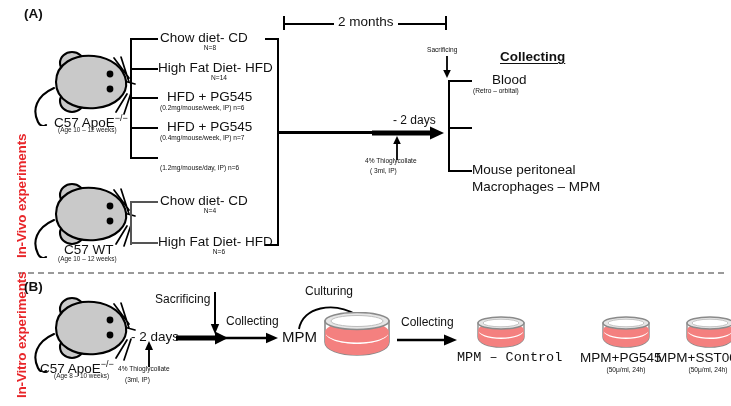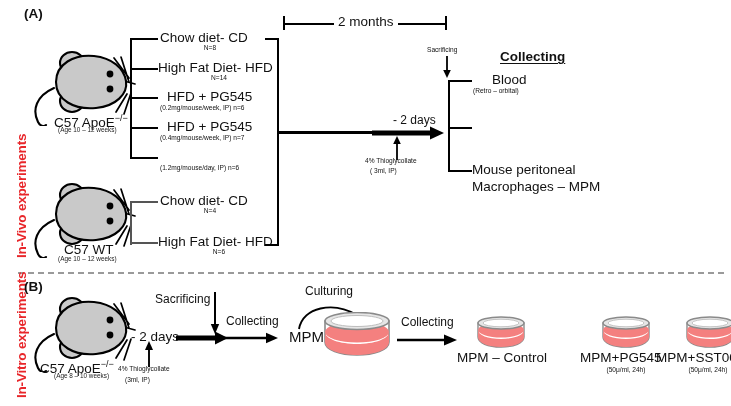--- a/index.html
+++ b/index.html
@@ -236,21 +236,21 @@
   </div>
 
   <div class="abs txt t-mid" style="left:226px;top:315px;">Collecting</div>
   <div class="abs arrow" style="left:222px;top:331px;">
     <svg width="56" height="14" viewBox="0 0 56 14">
       <line x1="0" y1="7" x2="46" y2="7" stroke="#000" stroke-width="2.4"></line>
       <polygon points="56,7 44,1.8 44,12.2" fill="#000"></polygon>
     </svg>
   </div>
 
-  <div class="abs txt t-main" style="left:282px;top:329px;font-size:15px;margin-left:7px;">MPM</div>
+  <div class="abs txt t-main" style="left:282px;top:329px;font-size:15px;">MPM</div>
 
   <div class="abs txt t-mid" style="left:305px;top:285px;">Culturing</div>
   <div class="abs arrow" style="left:297px;top:299px;">
     <svg width="70" height="32" viewBox="0 0 70 32">
       <path d="M2 30 C6 8 36 2 60 16" fill="none" stroke="#000" stroke-width="1.9"></path>
       <polygon points="66,21 54,13 60,22" fill="#000"></polygon>
     </svg>
   </div>
 
   <div class="abs dish" style="left:322px;top:312px;">
@@ -273,21 +273,21 @@
 
   <div class="abs dish" style="left:475px;top:316px;">
     <svg width="52" height="32" viewBox="0 0 52 32">
       <path d="M3 7 L3 21 C3 27 13 31 26 31 C39 31 49 27 49 21 L49 7 Z" fill="#ffffff" stroke="#8a8a8a" stroke-width="1.4"></path>
       <path d="M3 14 L3 21 C3 27 13 31 26 31 C39 31 49 27 49 21 L49 14 C49 19 39 23 26 23 C13 23 3 19 3 14 Z" fill="#f4807f" stroke="none"></path>
       <ellipse cx="26" cy="14" rx="23" ry="7.5" fill="#f4807f" stroke="none"></ellipse>
       <ellipse cx="26" cy="7" rx="23" ry="6" fill="#e6e6e6" stroke="#8a8a8a" stroke-width="1.4"></ellipse>
       <ellipse cx="26" cy="7" rx="18" ry="3.8" fill="#ffffff" stroke="#bdbdbd" stroke-width="0.9"></ellipse>
     </svg>
   </div>
-  <div class="abs txt t-main" style="left:457px;top:351px;">MPM – Control</div>
+  <div class="abs txt t-main" style="left:457px;top:351px;font-family:Liberation Mono, monospace;">MPM – Control</div>
 
   <div class="abs dish" style="left:600px;top:316px;">
     <svg width="52" height="32" viewBox="0 0 52 32">
       <path d="M3 7 L3 21 C3 27 13 31 26 31 C39 31 49 27 49 21 L49 7 Z" fill="#ffffff" stroke="#8a8a8a" stroke-width="1.4"></path>
       <path d="M3 14 L3 21 C3 27 13 31 26 31 C39 31 49 27 49 21 L49 14 C49 19 39 23 26 23 C13 23 3 19 3 14 Z" fill="#f4807f" stroke="none"></path>
       <ellipse cx="26" cy="14" rx="23" ry="7.5" fill="#f4807f" stroke="none"></ellipse>
       <ellipse cx="26" cy="7" rx="23" ry="6" fill="#e6e6e6" stroke="#8a8a8a" stroke-width="1.4"></ellipse>
       <ellipse cx="26" cy="7" rx="18" ry="3.8" fill="#ffffff" stroke="#bdbdbd" stroke-width="0.9"></ellipse>
     </svg>
   </div>

